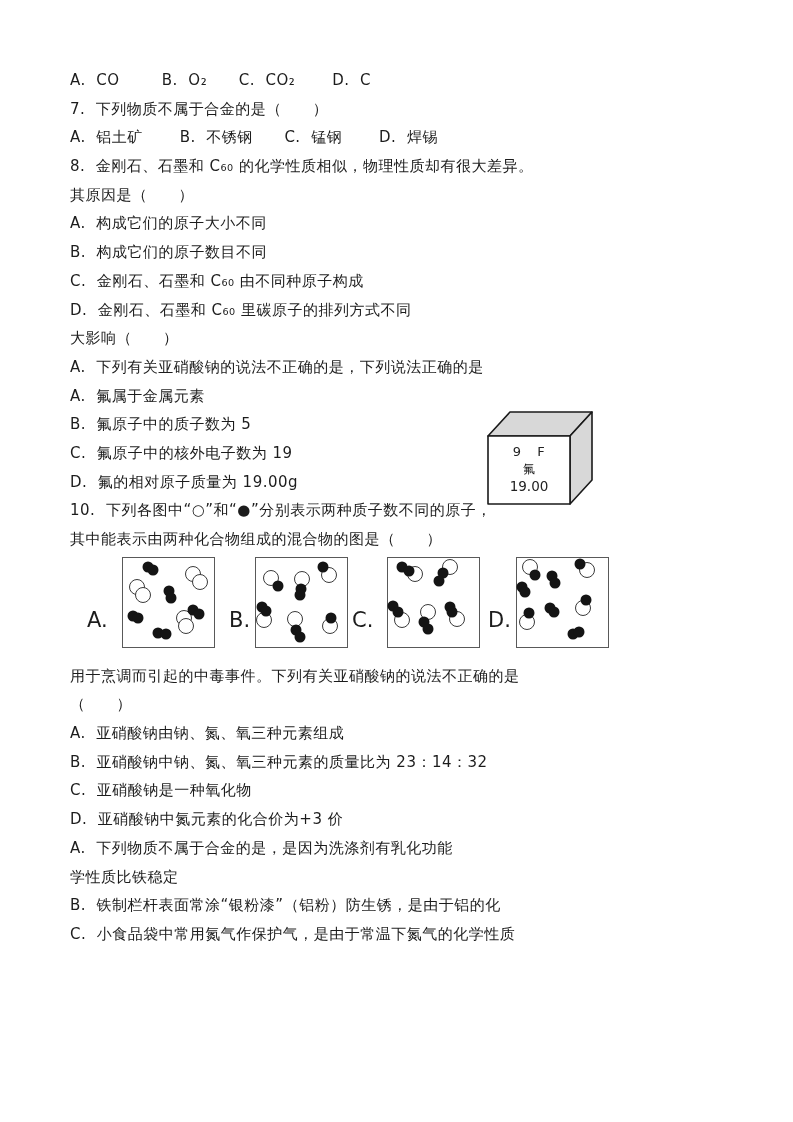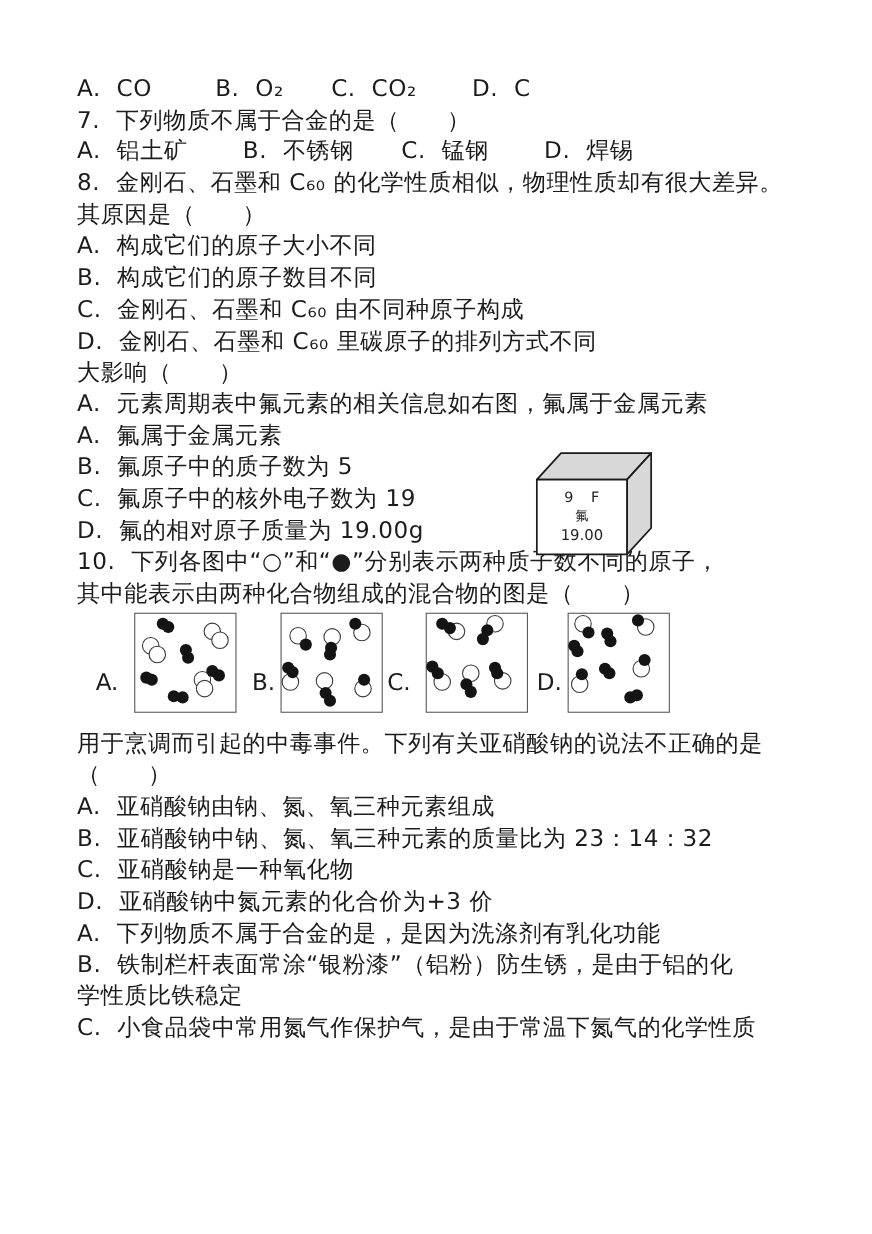--- a/index.html
+++ b/index.html
@@ -12,21 +12,21 @@
     background: #ffffff;
     color: #1c1c1c;
     font-family: "DejaVu Sans", sans-serif;
     overflow: hidden;
     padding: 66px 60px 0 70px;
   }
   .text-flow { position: relative; }
   .line {
     height: 28.7px;
     line-height: 28.7px;
-    font-size: 21px;
+    font-size: 15px;
     white-space: pre;
     letter-spacing: 0.5px;
   }
   
   .diagram-row {
     position: relative;
     height: 108px;
     width: 100%;
   }
   .diagram-label {
@@ -77,21 +77,21 @@
       <div class="line">A.  CO        B.  O₂      C.  CO₂       D.  C</div>
       <div class="line">7.  下列物质不属于合金的是（　　）</div>
       <div class="line">A.  铝土矿       B.  不锈钢      C.  锰钢       D.  焊锡</div>
       <div class="line">8.  金刚石、石墨和 C₆₀ 的化学性质相似，物理性质却有很大差异。</div>
       <div class="line">其原因是（　　）</div>
       <div class="line">A.  构成它们的原子大小不同</div>
       <div class="line">B.  构成它们的原子数目不同</div>
       <div class="line">C.  金刚石、石墨和 C₆₀ 由不同种原子构成</div>
       <div class="line">D.  金刚石、石墨和 C₆₀ 里碳原子的排列方式不同</div>
       <div class="line">大影响（　　）</div>
-      <div class="line">A.  元素周期表中氟元素的相关信息如右图，氟属于金属元素</div>
+      <div class="line">A.  下列有关亚硝酸钠的说法不正确的是，下列说法正确的是</div>
       <div class="line">A.  氟属于金属元素</div>
       <div class="line">B.  氟原子中的质子数为 5</div>
       <div class="line">C.  氟原子中的核外电子数为 19</div>
       <div class="line">D.  氟的相对原子质量为 19.00g</div>
       <div class="line">10.  下列各图中“○”和“●”分别表示两种质子数不同的原子，</div>
       <div class="line">其中能表示由两种化合物组成的混合物的图是（　　）</div>
     </div>
 
   <div class="diagram-row" id="diagram-row">
       <div class="diagram-label" style="left: 17px;">A.</div>
@@ -171,22 +171,22 @@
     </div>
 
   <div class="text-flow" id="bottom-lines">
       <div class="line">用于烹调而引起的中毒事件。下列有关亚硝酸钠的说法不正确的是</div>
       <div class="line">（　　）</div>
       <div class="line">A.  亚硝酸钠由钠、氮、氧三种元素组成</div>
       <div class="line">B.  亚硝酸钠中钠、氮、氧三种元素的质量比为 23：14：32</div>
       <div class="line">C.  亚硝酸钠是一种氧化物</div>
       <div class="line">D.  亚硝酸钠中氮元素的化合价为+3 价</div>
       <div class="line">A.  下列物质不属于合金的是，是因为洗涤剂有乳化功能</div>
+      <div class="line">学性质比铁稳定</div>
       <div class="line">B.  铁制栏杆表面常涂“银粉漆”（铝粉）防生锈，是由于铝的化</div>
-      <div class="line">学性质比铁稳定</div>
       <div class="line">C.  小食品袋中常用氮气作保护气，是由于常温下氮气的化学性质</div>
     </div>
 
   <svg class="element-cube" viewBox="0 0 106 96">
     <polygon points="1,26 23,2 105,2 83,26" fill="#d8d8d8" stroke="#1a1a1a" stroke-width="1.6" stroke-linejoin="round"></polygon>
     <polygon points="83,26 105,2 105,70 83,94" fill="#d8d8d8" stroke="#1a1a1a" stroke-width="1.6" stroke-linejoin="round"></polygon>
     <polygon points="1,26 83,26 83,94 1,94" fill="#ffffff" stroke="#1a1a1a" stroke-width="1.6" stroke-linejoin="round"></polygon>
     <text x="30" y="46" font-size="13" text-anchor="middle">9</text>
     <text x="54" y="46" font-size="13" text-anchor="middle">F</text>
     <text x="42" y="63" font-size="12" text-anchor="middle" fill="#444444">氟</text>

